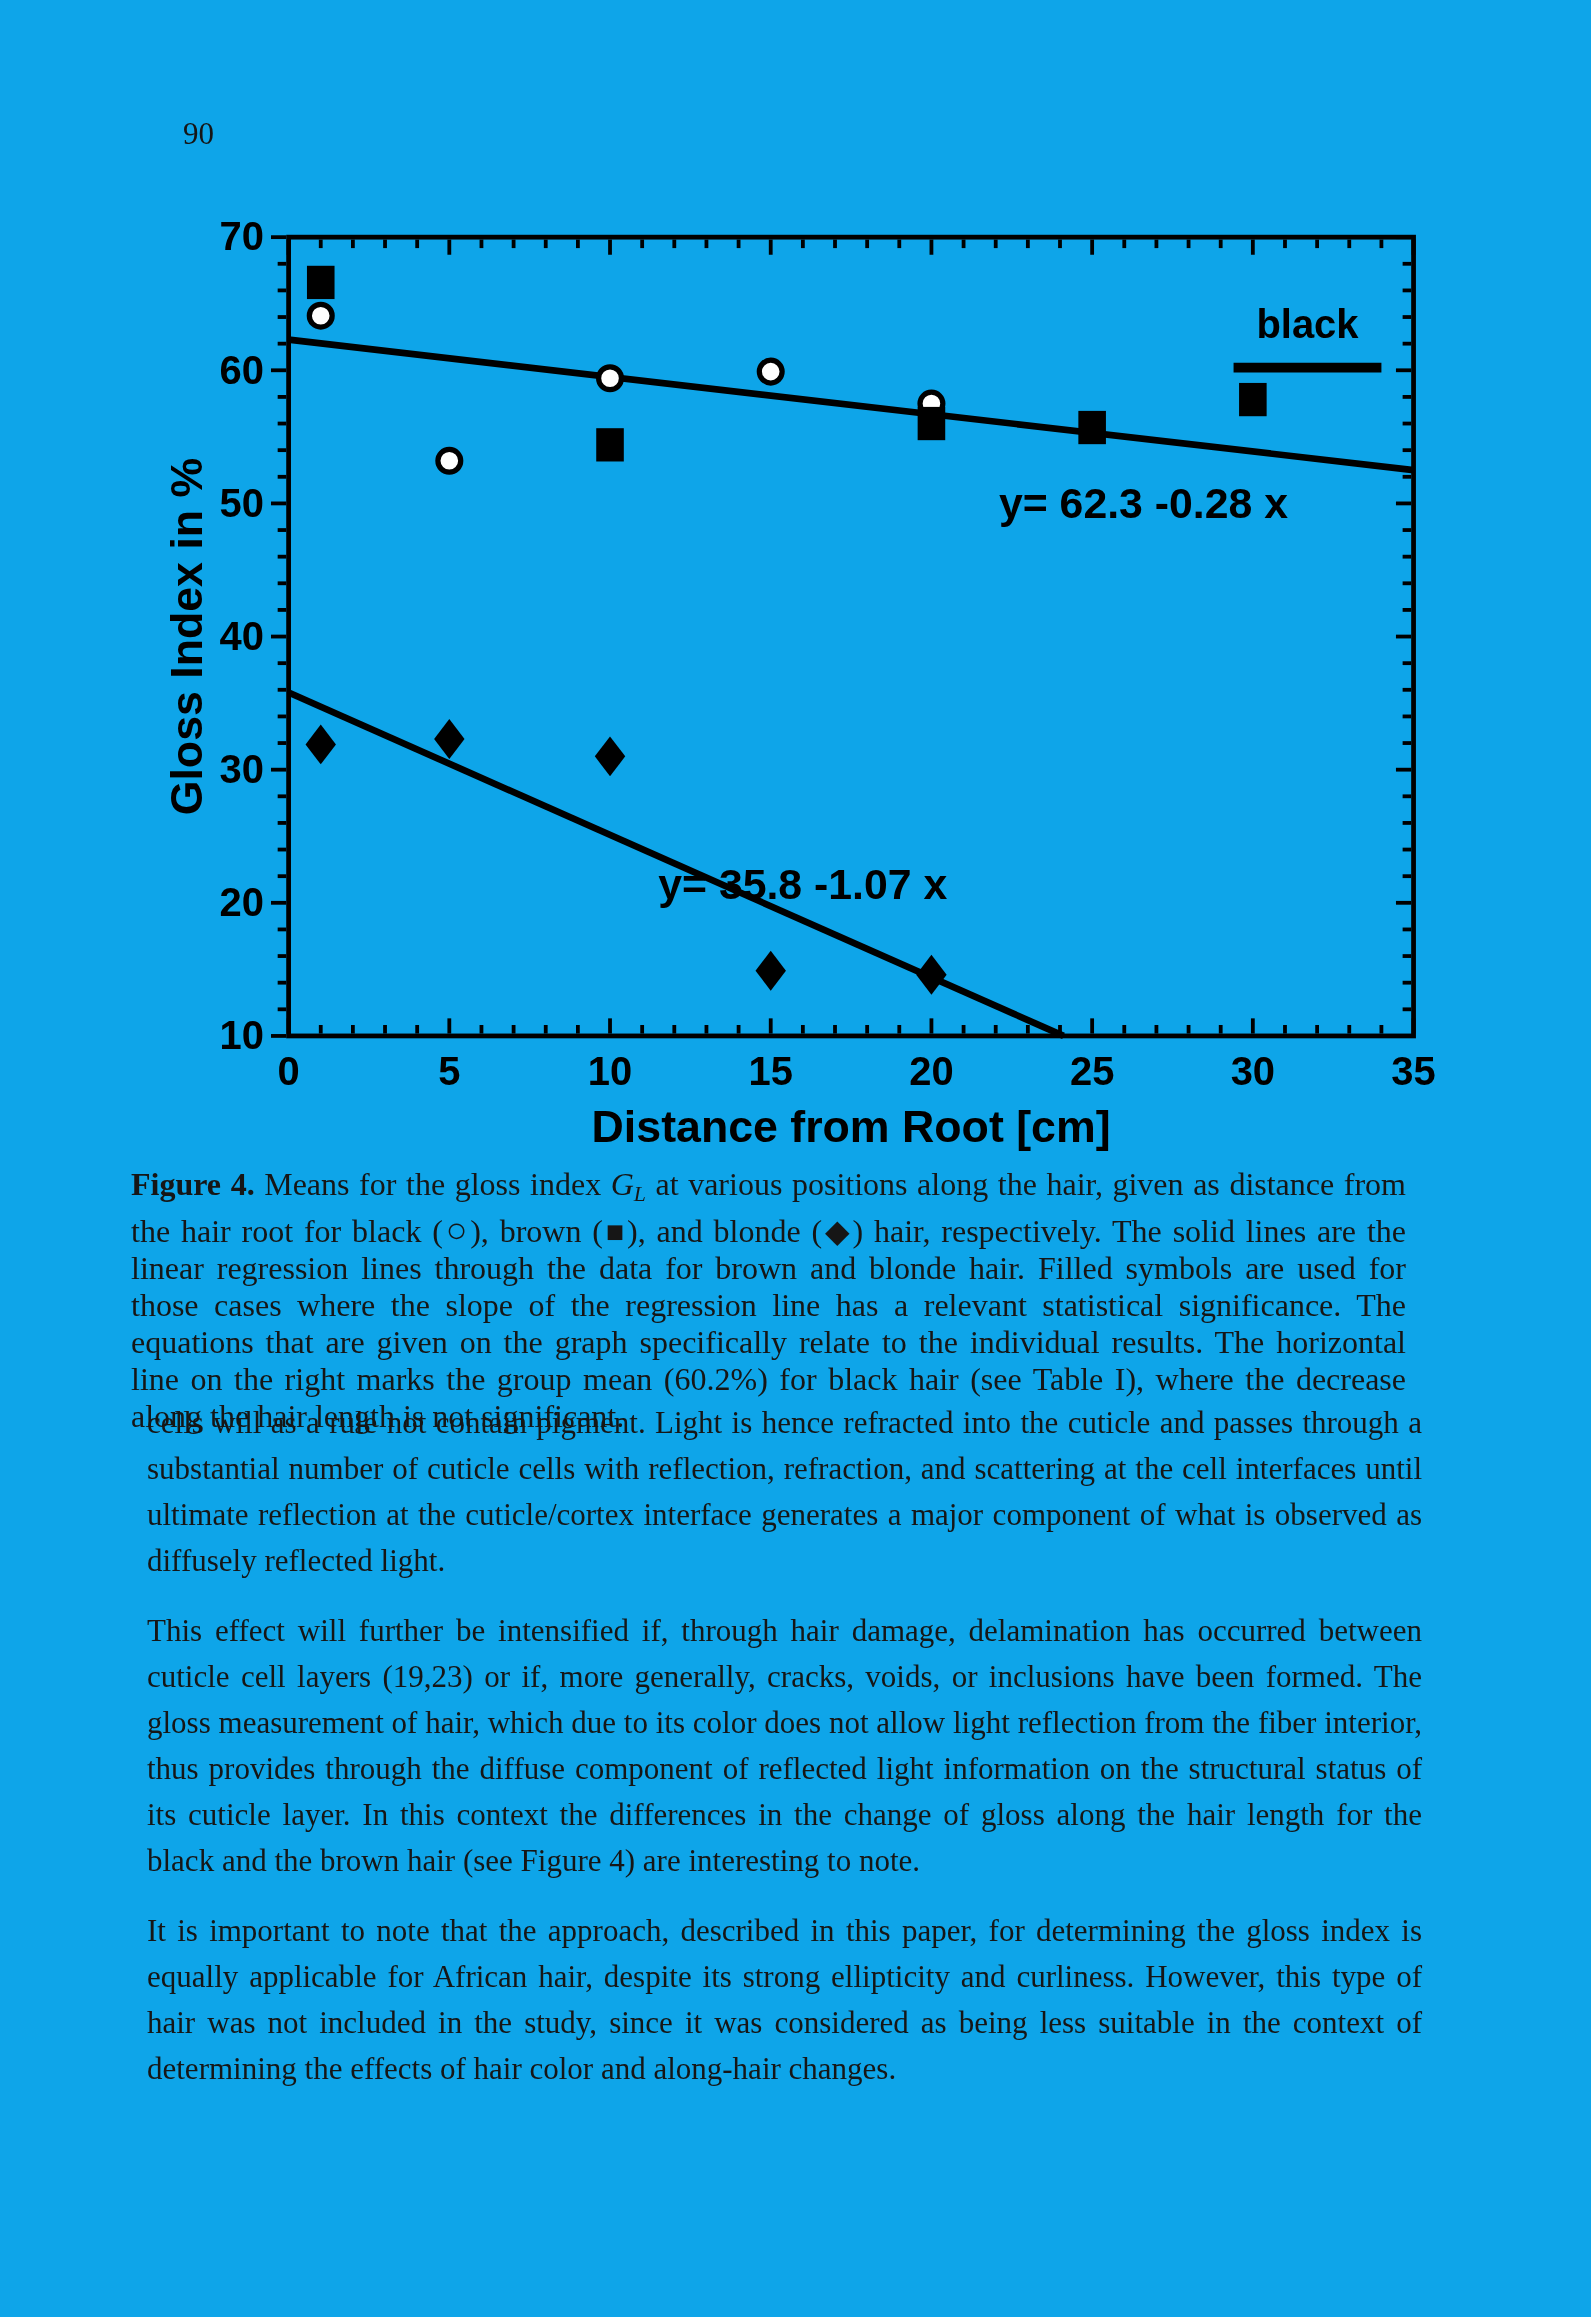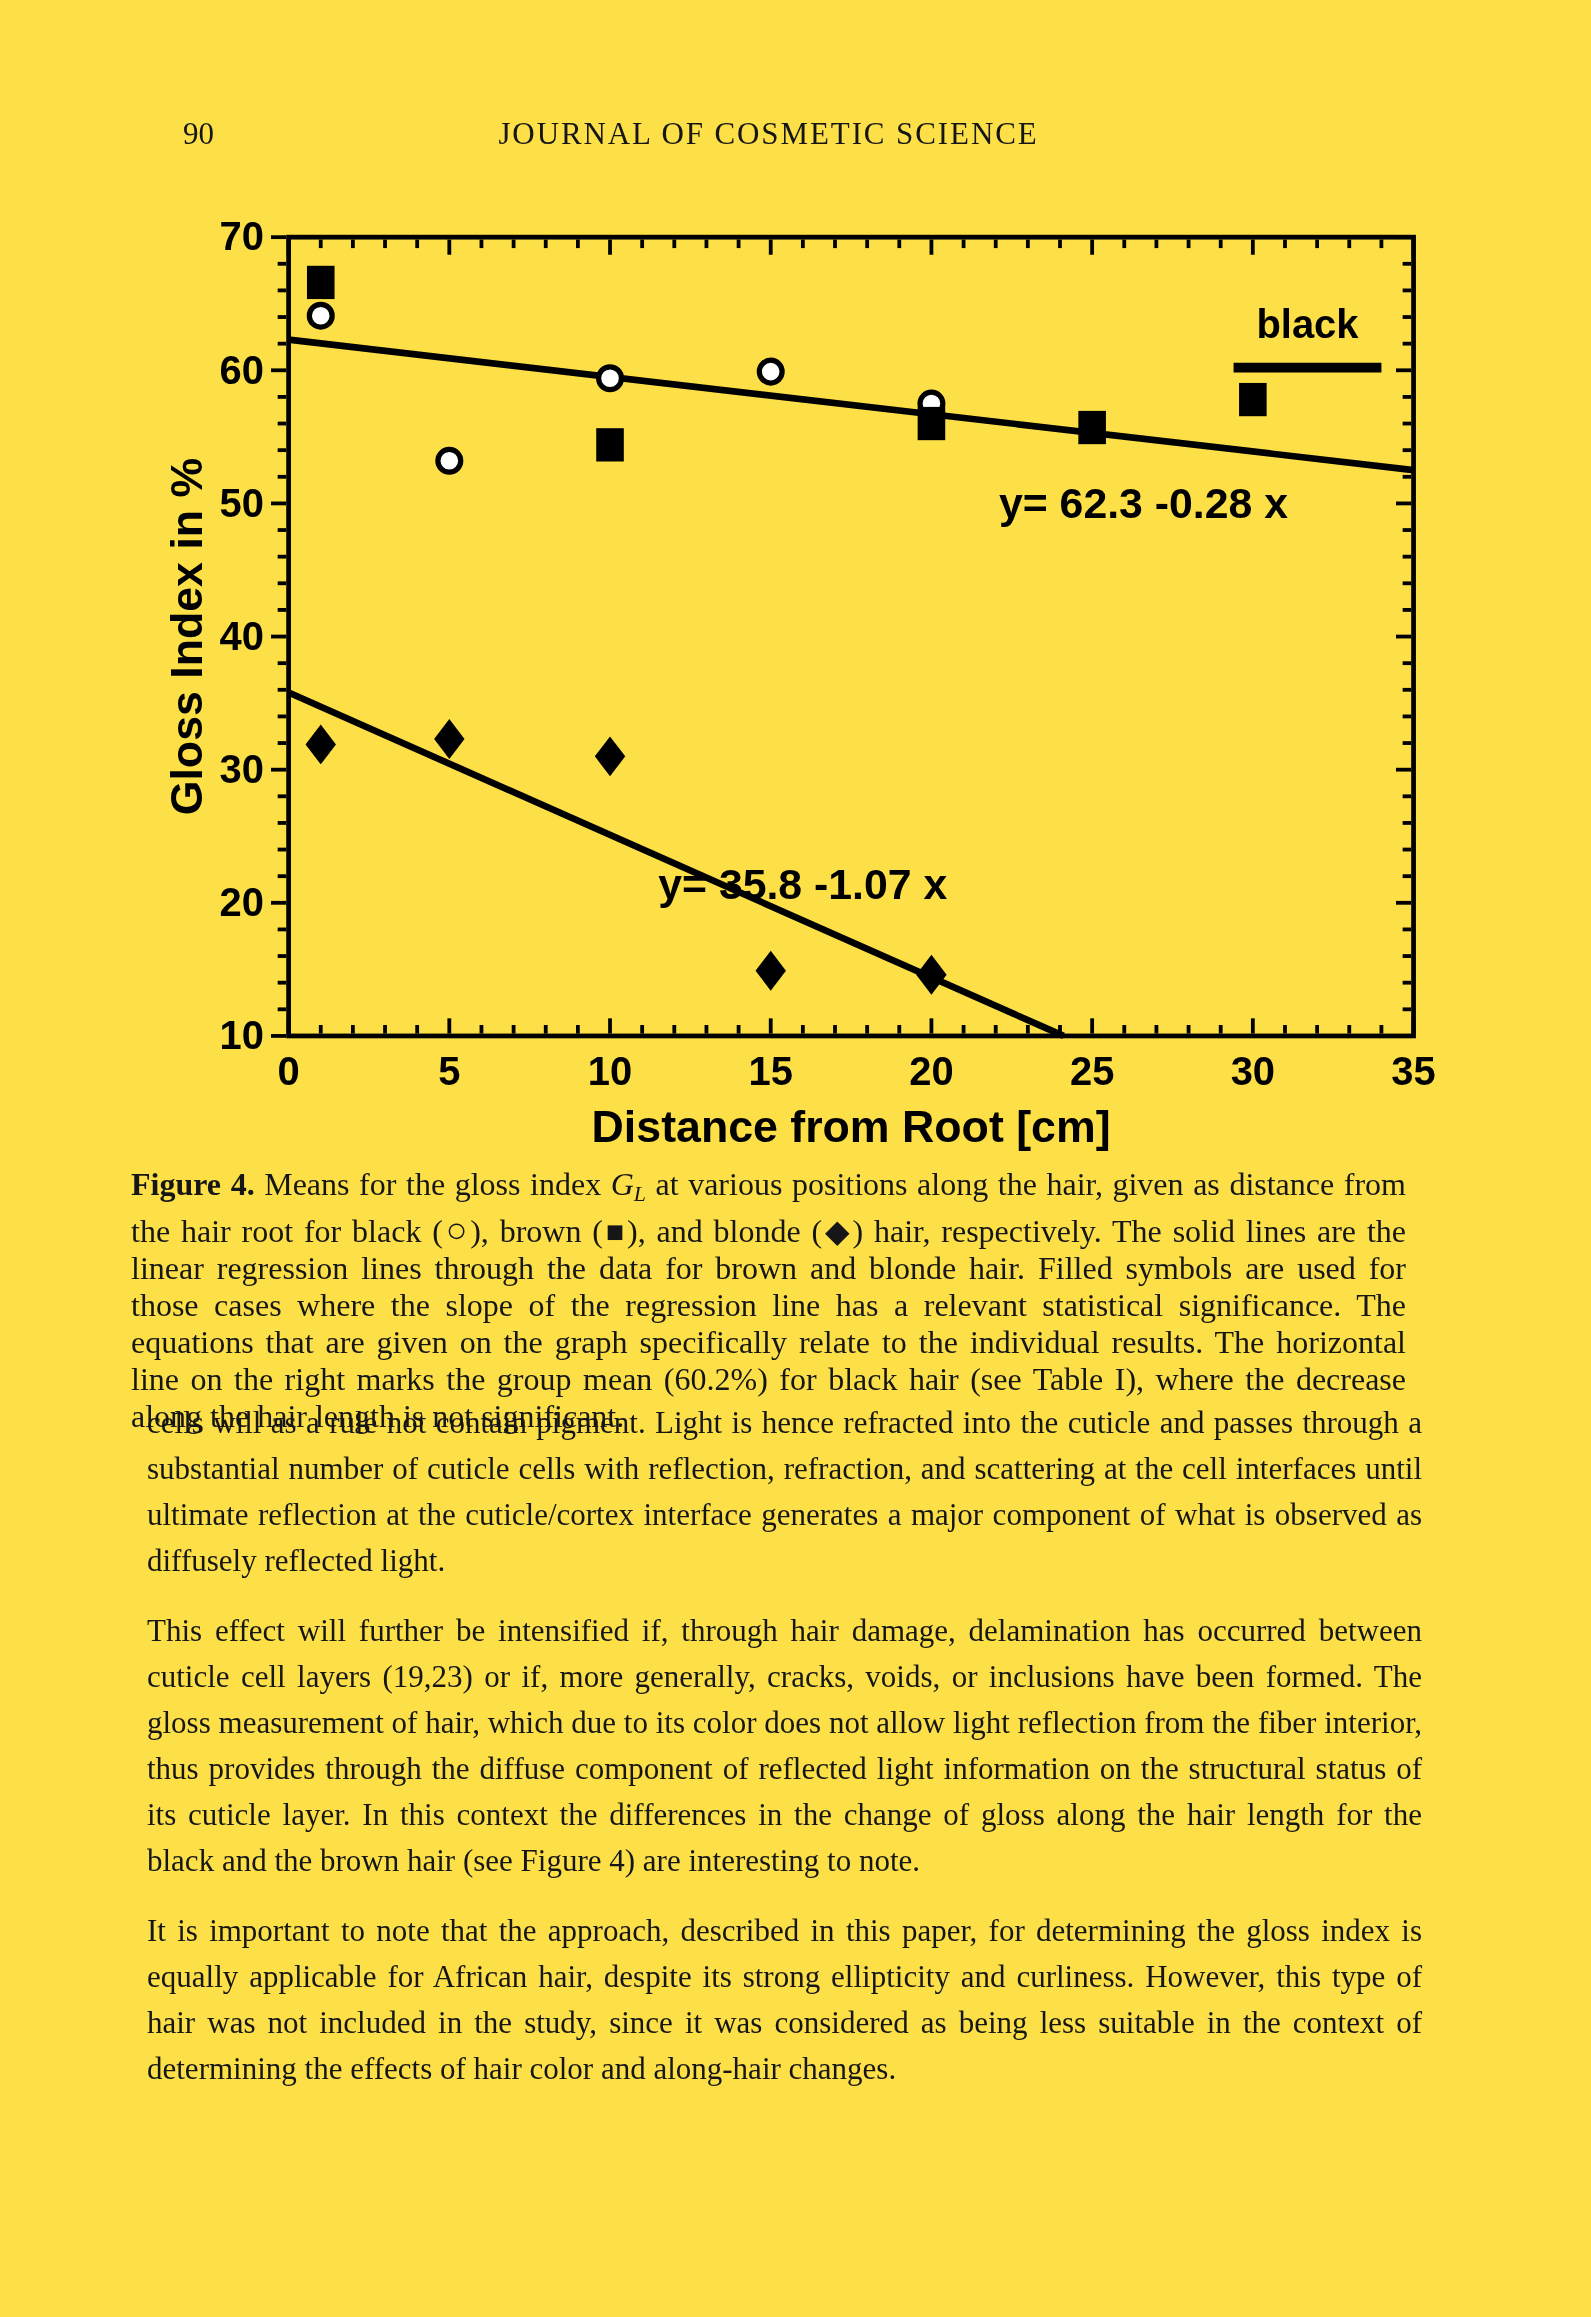--- a/index.html
+++ b/index.html
@@ -1,17 +1,17 @@
 <!DOCTYPE html>
 <html style="font-size:15px"><head>
 <meta charset="utf-8">
 <style>
   html,body{margin:0;padding:0;background:#e8e8e8;}
   .page{
-    position:relative;width:1591px;height:2318px;background:#fde047;
+    position:relative;width:1591px;height:2318px;background:#0ea5e9;
     font-family:"Liberation Serif",serif;color:#161616;overflow:hidden;margin:0 auto;
   }
   .page-number{position:absolute;top:116px;left:183px;font-size:31px;}
   .journal-header{position:absolute;top:116px;left:131px;width:1275px;text-align:center;
     font-size:31px;letter-spacing:1.9px;}
   .figure-wrap{position:absolute;top:124px;left:143px;width:1303px;height:1027px;}
   .figure-wrap svg{display:block;}
   .caption{position:absolute;top:1134px;left:131px;width:1275px;
     font-size:32px;line-height:37px;text-align:justify;}
   .fig-label{font-weight:bold;}
@@ -23,21 +23,20 @@
   .body-text{position:absolute;top:1400px;left:131px;width:1275px;
     font-size:31px;line-height:46px;text-align:justify;margin-left:16px;}
   .body-text p{margin:0 0 24px 0;}
 </style>
 </head>
 <body>
 
 <div class="page">
 
   <div class="page-number">90</div>
-  <div class="journal-header">JOURNAL OF COSMETIC SCIENCE</div>
 
   <div class="figure-wrap">
     <svg id="chart-svg" width="1303" height="1027" viewBox="0 0 1370 1080" xmlns="http://www.w3.org/2000/svg">
         <rect x="153" y="119" width="1183" height="840" fill="none" stroke="#000000" stroke-width="5"></rect>
         <line x1="153" y1="121.5" x2="153" y2="137.5" stroke="#000000" stroke-width="4"></line>
         <line x1="153" y1="956.5" x2="153" y2="940.5" stroke="#000000" stroke-width="4"></line>
         <line x1="186.8" y1="121.5" x2="186.8" y2="130.5" stroke="#000000" stroke-width="4"></line>
         <line x1="186.8" y1="956.5" x2="186.8" y2="947.5" stroke="#000000" stroke-width="4"></line>
         <line x1="220.6" y1="121.5" x2="220.6" y2="130.5" stroke="#000000" stroke-width="4"></line>
         <line x1="220.6" y1="956.5" x2="220.6" y2="947.5" stroke="#000000" stroke-width="4"></line>

